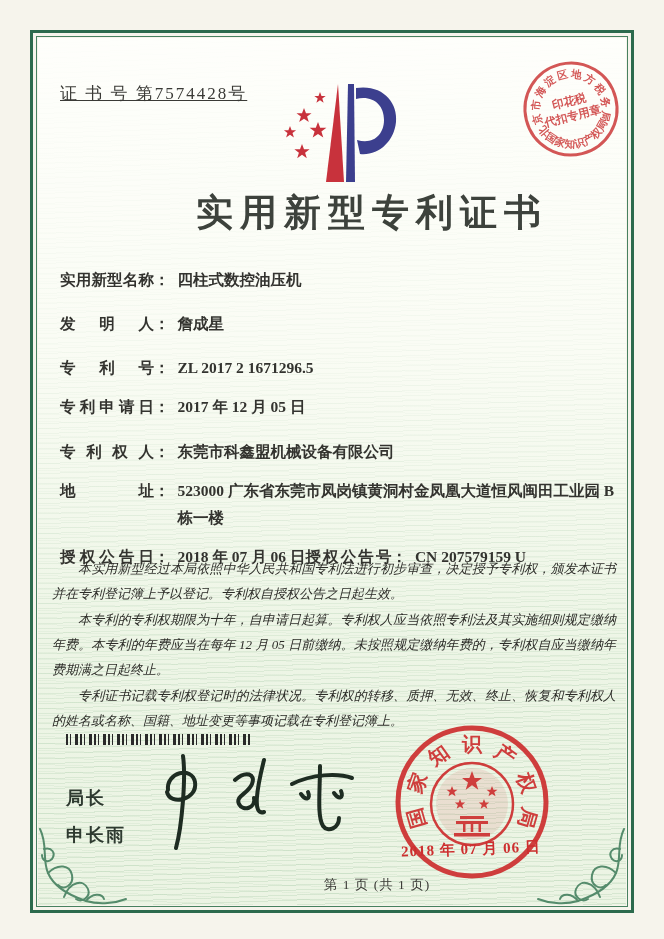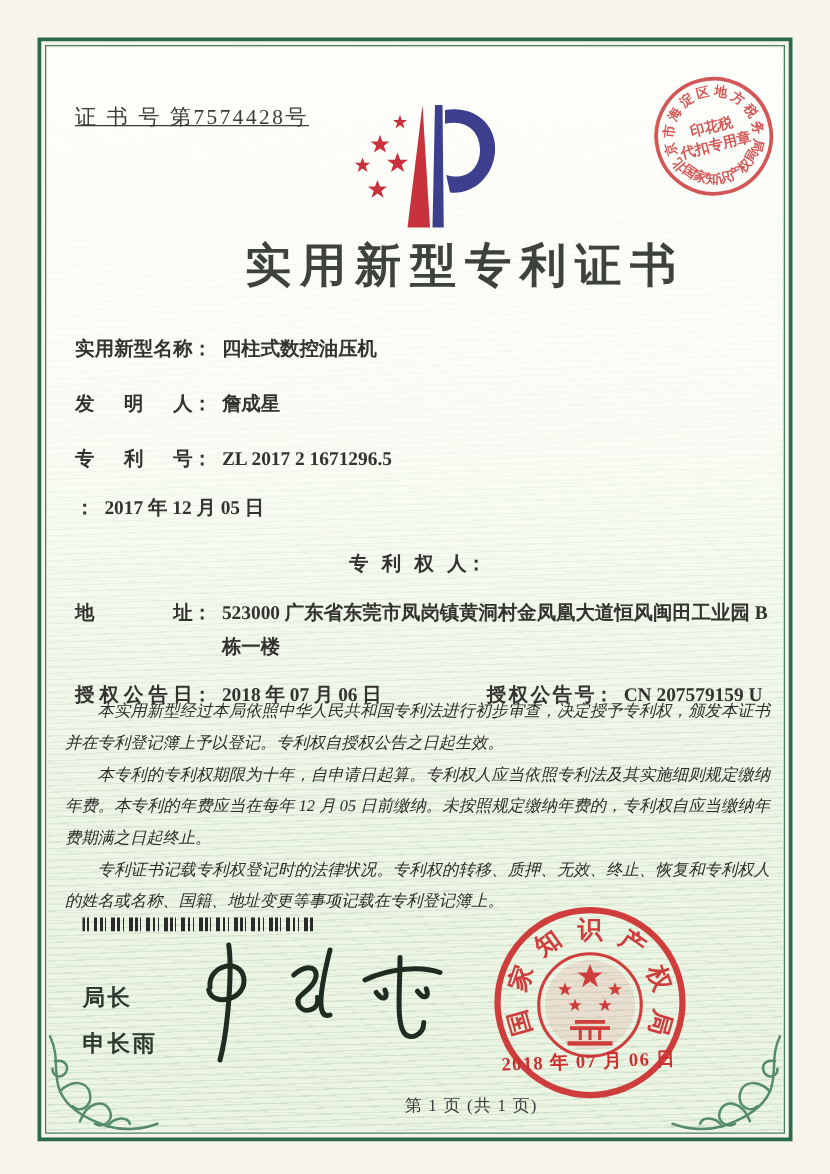--- a/index.html
+++ b/index.html
@@ -26,21 +26,21 @@
   .logo{position:absolute;left:280px;top:82px;width:120px;height:106px;}
   .title{position:absolute;left:0;top:188px;width:100%;text-align:center;
     font-size:37px;font-weight:bold;letter-spacing:7px;color:#3d423c;margin-left:40px;}
   
   .fields{position:absolute;left:60px;top:266px;right:48px;font-size:15.5px;font-weight:bold;color:#33332f;}
   .frow{display:flex;align-items:flex-start;margin-bottom:17px;line-height:1.75;justify-content:center;}
   .flabel{display:inline-block;width:94px;text-align:justify;text-align-last:justify;flex:none;}
   .fcolon{flex:none;margin-right:8px;}
   .fvalue{flex:1;}
   .frow.tight{margin-bottom:12px;}
-  .grant-row{display:flex;justify-content:space-between;}
+  .grant-row{display:flex;}
   .grant-left,.grant-right{display:flex;align-items:flex-start;line-height:1.75;}
   .grant-right{margin-right:6px;}
   .grant-right .flabel{width:86px;}
   
   .legal{position:absolute;left:52px;top:556px;right:48px;
     font-size:13px;font-style:italic;color:#2c2c28;}
   .legal p{margin:0;text-indent:2em;line-height:1.95;text-align:justify;}
   
   .barcode{position:absolute;left:66px;top:734px;width:186px;height:11px;
     background:repeating-linear-gradient(90deg,#2a2a2a 0 2px,transparent 2px 4px,#2a2a2a 4px 5px,transparent 5px 9px,#2a2a2a 9px 12px,transparent 12px 14px);}
@@ -111,26 +111,28 @@
     <span class="flabel">发明人</span>
       <span class="fcolon">：</span>
     <span class="fvalue">詹成星</span>
   </div>
   <div class="frow tight">
     <span class="flabel">专利号</span>
       <span class="fcolon">：</span>
     <span class="fvalue">ZL 2017 2 1671296.5</span>
   </div>
   <div class="frow">
+    <span class="flabel">专利申请日</span>
       <span class="fcolon">：</span>
     <span class="fvalue">2017 年 12 月 05 日</span>
   </div>
   <div class="frow tight">
     <span class="flabel">专利权人</span>
       <span class="fcolon">：</span>
+    <span class="fvalue">东莞市科鑫盟机械设备有限公司</span>
   </div>
   <div class="frow tight">
     <span class="flabel">地址</span>
       <span class="fcolon">：</span>
     <span class="fvalue">523000 广东省东莞市凤岗镇黄洞村金凤凰大道恒风闽田工业园 B 栋一楼</span>
   </div>
   <div class="grant-row">
     <div class="grant-left">
       <span class="flabel">授权公告日</span>
         <span class="fcolon">：</span>

